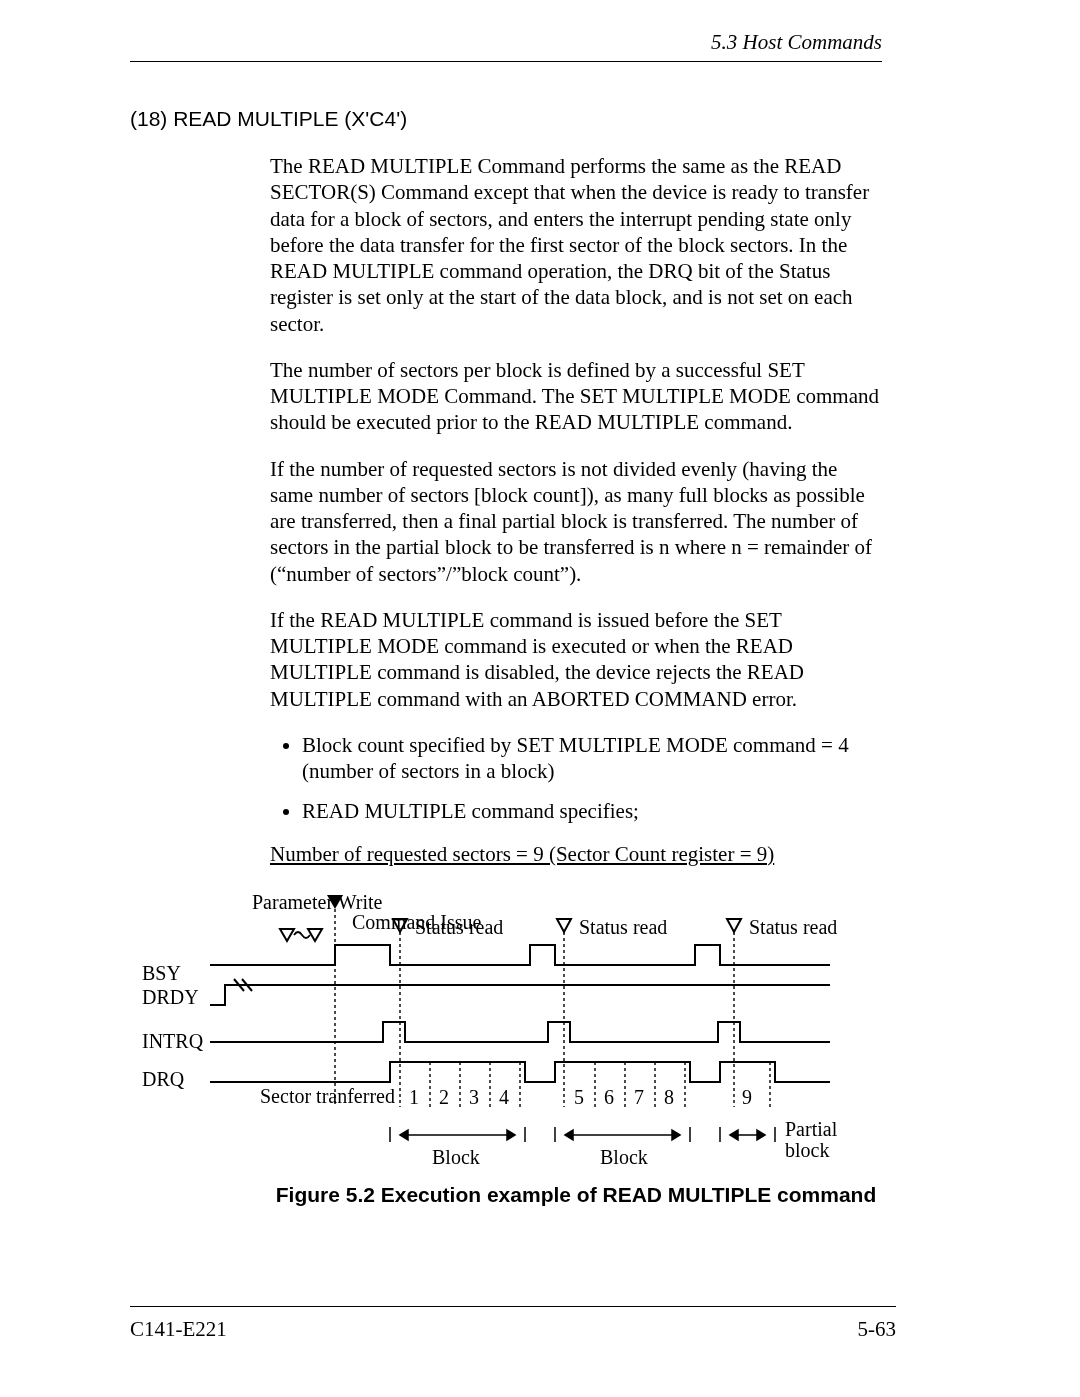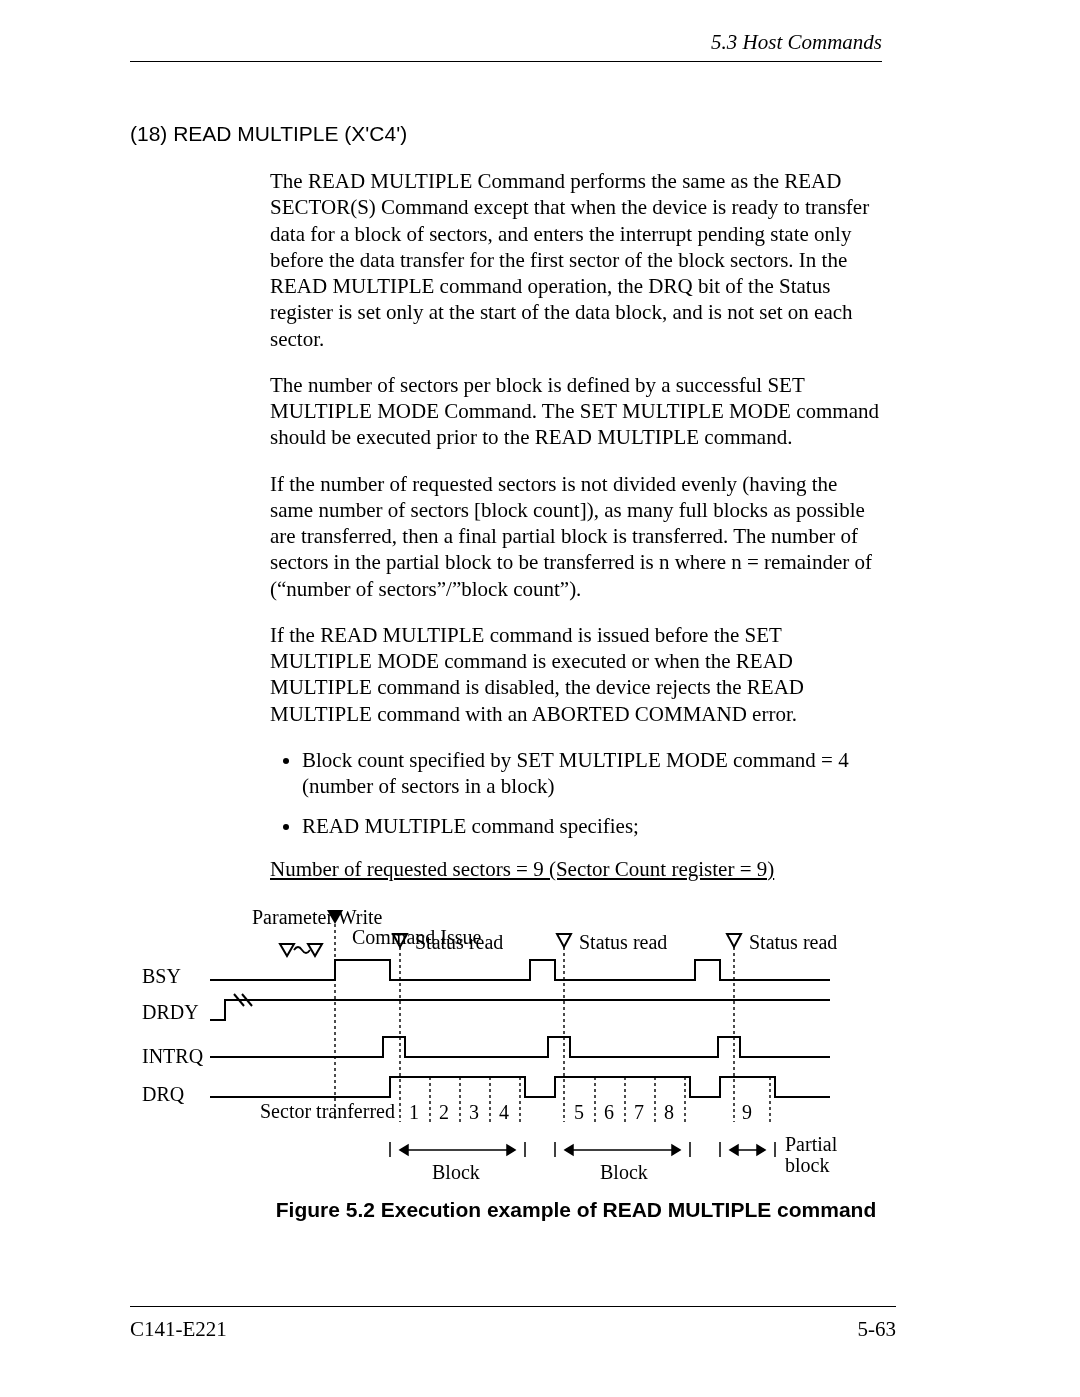--- a/index.html
+++ b/index.html
@@ -19,21 +19,21 @@
   .header {
     text-align: right;
     font-style: italic;
     font-size: 21px;
     border-bottom: 1.5px solid #000;
     padding-bottom: 6px;
   }
   .section-heading {
     font-family: Arial, Helvetica, sans-serif;
     font-size: 21px;
-    margin-top: 60px;
+    margin-top: 45px;
     margin-bottom: 22px;
   }
   .body-block {
     margin-left: 140px;
     margin-right: 0px;
     font-size: 21px;
     line-height: 1.25;
   }
   .para { margin-bottom: 20px; }
   ul.bullets {
@@ -160,21 +160,21 @@
           </g>
         </g>
       </svg>
 
       <div class="d-label" style="left:122px; top:5px; text-align:right; width:75px; line-height:1.05;">Parameter Write</div>
       <div class="d-label" style="left:222px; top:-1px;margin-top:24px;">Command Issue</div>
       <div class="d-label" style="left:285px; top:28px;">Status read</div>
       <div class="d-label" style="left:449px; top:28px;">Status read</div>
       <div class="d-label" style="left:619px; top:28px;">Status read</div>
 
-      <div class="d-label" style="left:12px; top:62px;">BSY</div>
+      <div class="d-label" style="left:12px; top:74px;">BSY</div>
       <div class="d-label" style="left:12px; top:98px;">DRDY</div>
       <div class="d-label" style="left:12px; top:142px;text-align:center;">INTRQ</div>
       <div class="d-label" style="left:12px; top:180px;">DRQ</div>
 
       <div class="d-label" style="left:130px; top:198px; width:90px; line-height:1.1;">Sector tranferred</div>
 
       <div class="d-label" style="left:279px; top:198px;">1</div>
       <div class="d-label" style="left:309px; top:198px;">2</div>
       <div class="d-label" style="left:339px; top:198px;">3</div>
       <div class="d-label" style="left:369px; top:198px;">4</div>

